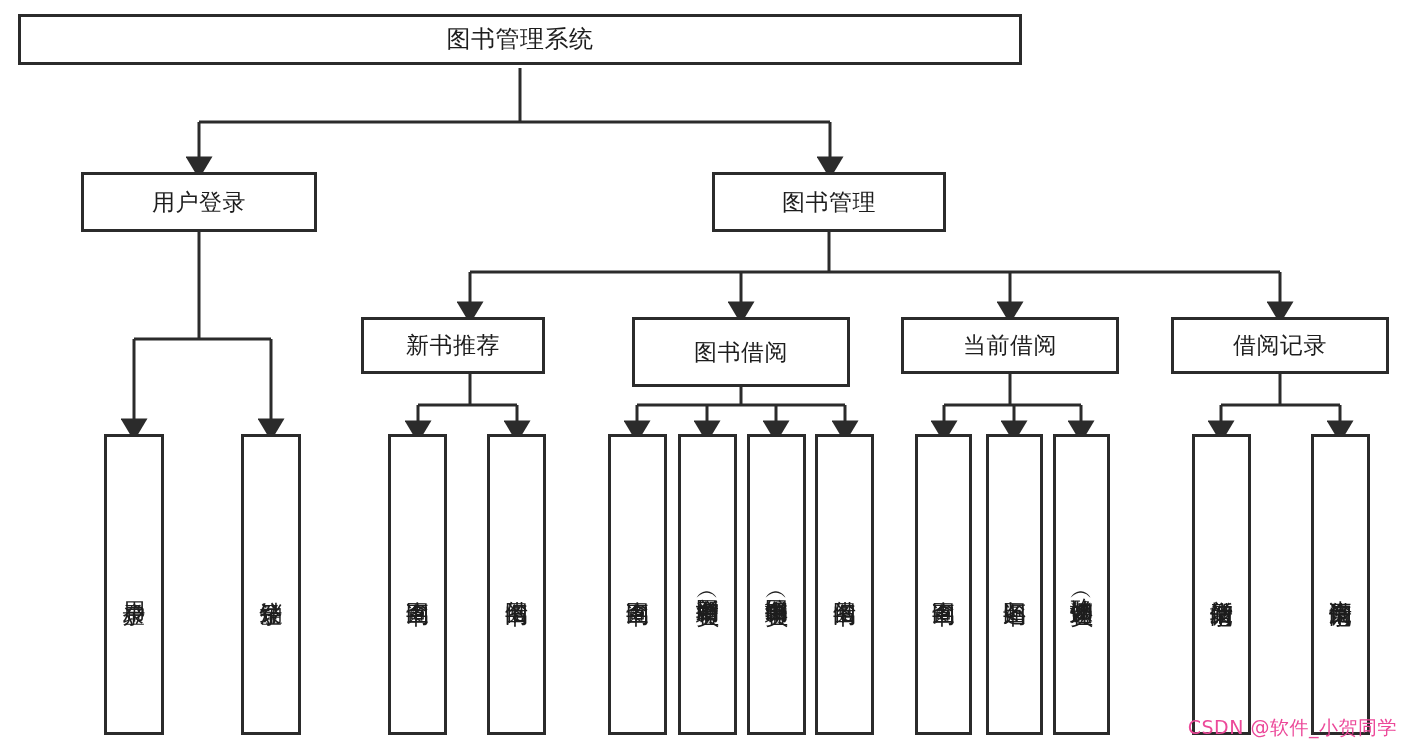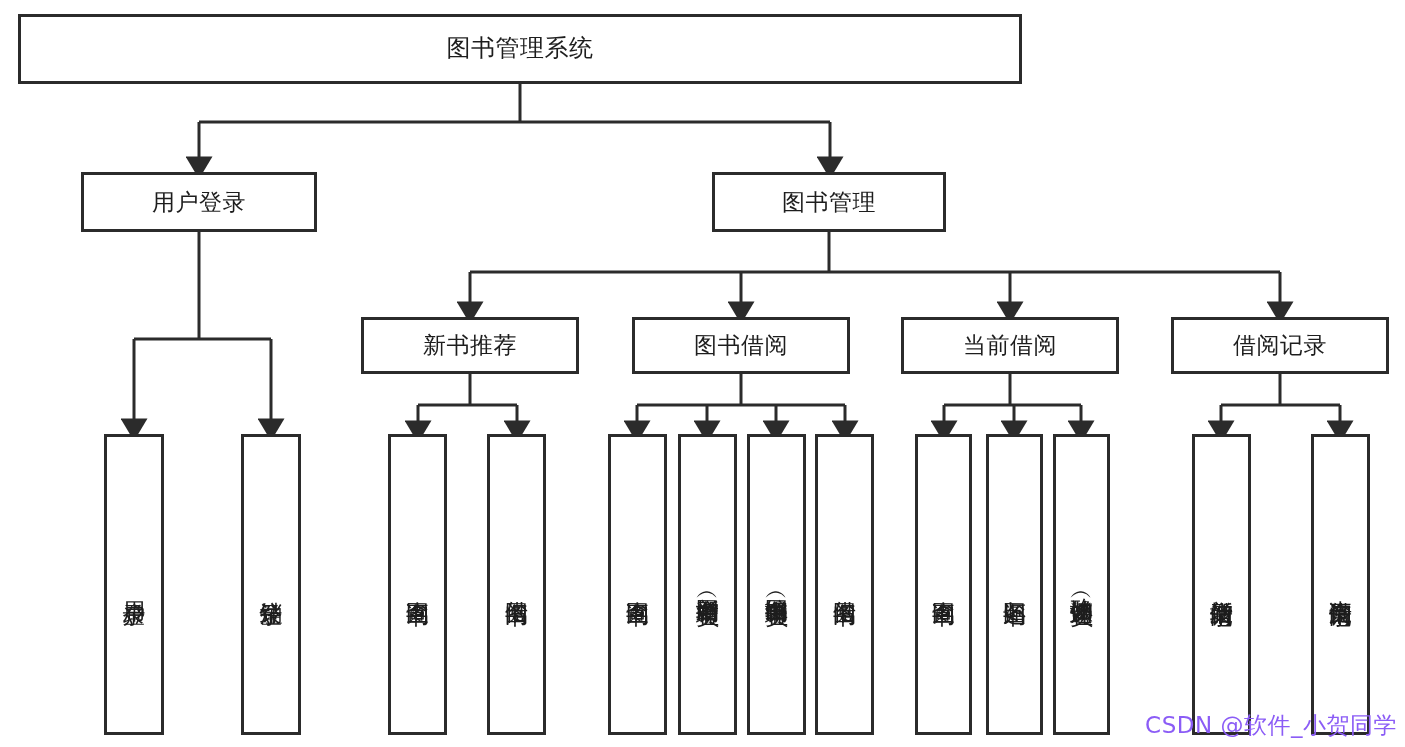--- a/index.html
+++ b/index.html
@@ -59,22 +59,22 @@
     text-orientation: upright;
     line-height: 1.18;
     letter-spacing: 1px;
     white-space: nowrap;
     text-align: center;
   }
   #watermark {
     position: absolute;
     right: 8px;
     bottom: 6px;
-    font-size: 23px;
-    color: #8b5cf6;
+    font-size: 19px;
+    color: #ec4899;
     letter-spacing: 0.5px;
     white-space: nowrap;
     pointer-events: none;
   }
 </style>
 </head>
 <body>
 
 <div id="canvas">
 
@@ -122,35 +122,35 @@
       <path d="M1014,405 L1014,424" marker-end="url(#arrow)"></path>
       <path d="M1081,405 L1081,424" marker-end="url(#arrow)"></path>
 
       <path d="M1280,374 L1280,405"></path>
       <path d="M1221,405 L1340,405"></path>
       <path d="M1221,405 L1221,424" marker-end="url(#arrow)"></path>
       <path d="M1340,405 L1340,424" marker-end="url(#arrow)"></path>
     </g>
   </svg>
 
-  <div class="node-box root" style="left:18px; top:14px; width:1004px; height:70px;">
+  <div class="node-box root" style="left:18px; top:14px; width:1004px; height:51px;">
     <span class="node-label-h">图书管理系统</span>
   </div>
 
   <div class="node-box" style="left:81px; top:172px; width:236px; height:60px;">
     <span class="node-label-h">用户登录</span>
   </div>
   <div class="node-box" style="left:712px; top:172px; width:234px; height:60px;">
     <span class="node-label-h">图书管理</span>
   </div>
 
-  <div class="node-box" style="left:361px; top:317px; width:218px; height:57px;text-align:center;">
+  <div class="node-box" style="left:361px; top:317px; width:184px; height:57px;text-align:center;">
     <span class="node-label-h">新书推荐</span>
   </div>
-  <div class="node-box" style="left:632px; top:317px; width:218px; height:57px;">
+  <div class="node-box" style="left:632px; top:317px; width:218px; height:70px;">
     <span class="node-label-h">图书借阅</span>
   </div>
   <div class="node-box" style="left:901px; top:317px; width:218px; height:57px;text-align:right;">
     <span class="node-label-h">当前借阅</span>
   </div>
   <div class="node-box" style="left:1171px; top:317px; width:218px; height:57px;justify-content:center;">
     <span class="node-label-h">借阅记录</span>
   </div>
 
   <div class="leaf-box" style="left:104px; top:434px; width:60px; height:301px;">

